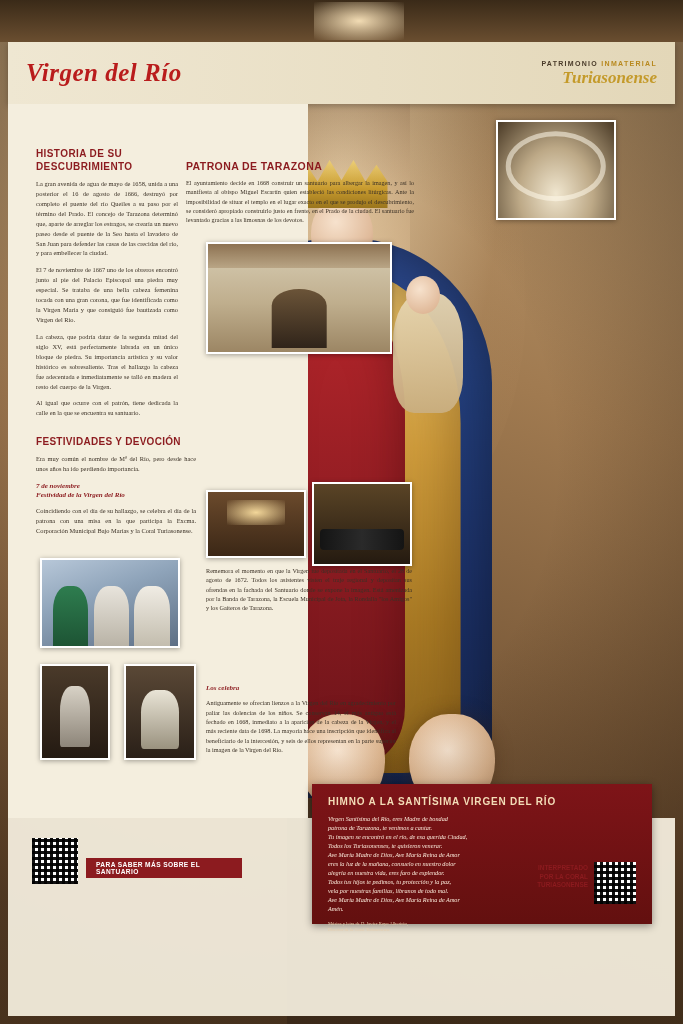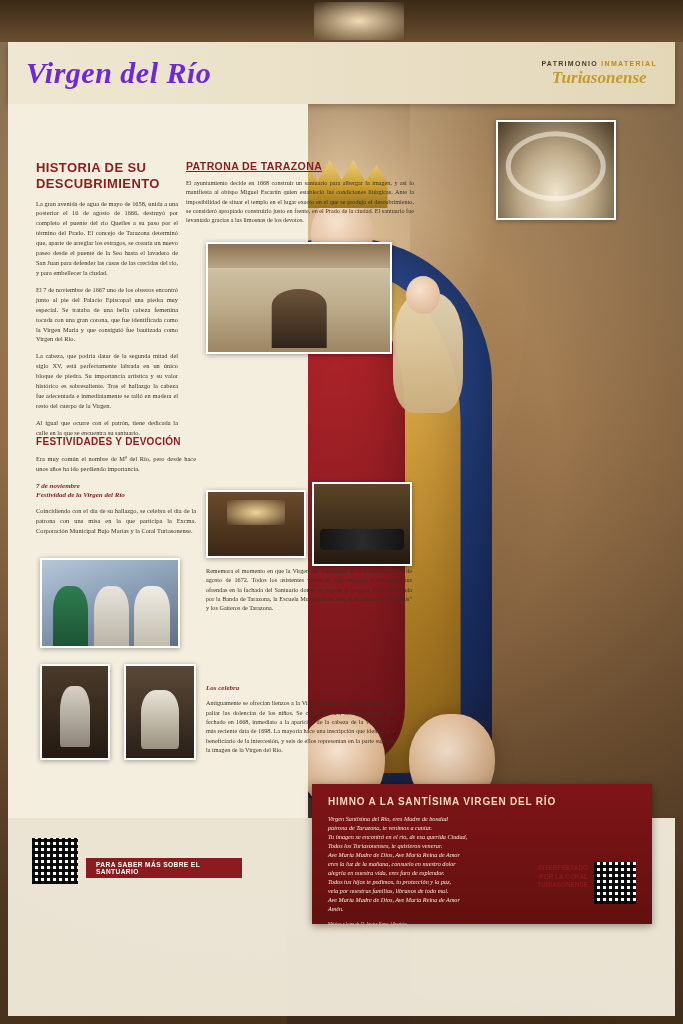--- a/index.html
+++ b/index.html
@@ -172,26 +172,26 @@
     align-items: center;
     justify-content: space-between;
     padding: 0 18px;
     box-sizing: border-box;
     z-index: 6;
   }
   .main-title {
     font-family: "Liberation Serif", serif;
     font-style: italic;
     font-weight: bold;
-    font-size: 30px;
-    color: #6d28d9;
+    font-size: 25px;
+    color: #b91c1c;
     letter-spacing: .5px;
   }
   .logo {
-    text-align: center;
+    text-align: right;
     line-height: 1;
   }
   .logo-top {
     font-family: "Liberation Sans", sans-serif;
     font-size: 7px;
     letter-spacing: 1.3px;
     color: #4a3b2a;
     font-weight: bold;
   }
   .logo-top .gold { color: #b8891f; }
@@ -207,46 +207,45 @@
   
   .col-left {
     position: absolute;
     left: 36px;
     top: 148px;
     width: 142px;
     z-index: 5;
   }
   h2.section {
     font-family: "Liberation Sans", sans-serif;
-    font-size: 13px;
+    font-size: 10px;
     font-weight: bold;
     color: #8c1b1f;
     letter-spacing: .4px;
-    margin: 12px 0 6px 0;
+    margin: 0 0 6px 0;
     line-height: 1.25;
     text-transform: uppercase;
   }
   .para {
     font-family: "Liberation Serif", serif;
     font-size: 6.4px;
     line-height: 1.55;
     text-align: justify;
     margin: 0 0 7px 0;
     color: #3b3126;
   }
 
   .mid-head {
     font-family: "Liberation Sans", sans-serif;
     font-size: 10.5px;
     font-weight: bold;
     color: #8c1b1f;
     letter-spacing: .4px;
     margin: 0 0 6px 0;
     text-transform: uppercase;
-    text-decoration: underline;
   }
   .mid-para {
     font-family: "Liberation Serif", serif;
     font-size: 6.2px;
     line-height: 1.5;
     text-align: justify;
     margin: 0 0 6px 0;
     color: #3b3126;
   }
 

